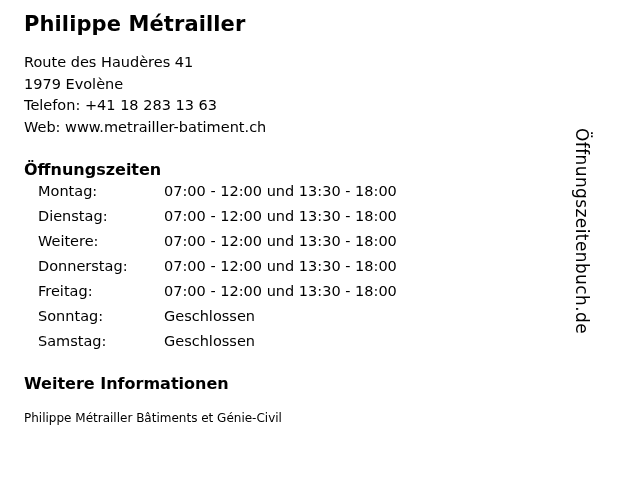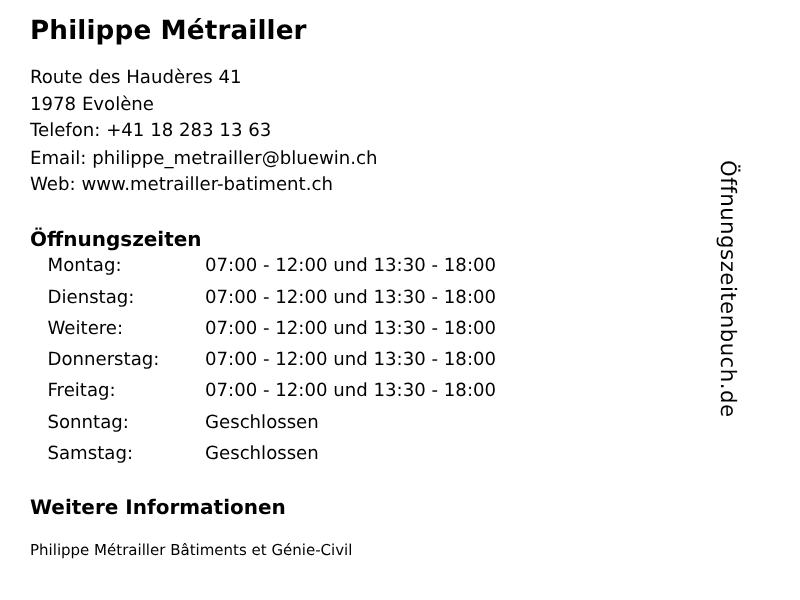--- a/index.html
+++ b/index.html
@@ -87,23 +87,22 @@
 <body>
 
 <div class="page">
 
   <div class="content">
 
     <div class="company-name">Philippe Métrailler</div>
 
     <div class="address-block">
       <div class="address-line">Route des Haudères 41</div>
-      <div class="address-line">1978 Evolène</div>
+      <div class="address-line">1979 Evolène</div>
       <div class="address-line">Telefon: +41 18 283 13 63</div>
-      <div class="address-line">Email: philippe_metrailler@bluewin.ch</div>
       <div class="address-line">Web: www.metrailler-batiment.ch</div>
     </div>
 
     <div class="section-heading">Öffnungszeiten</div>
 
     <table class="hours">
       <tbody>
         <tr>
           <td class="day">Montag:</td>
           <td class="time">07:00 - 12:00 und 13:30 - 18:00</td>

